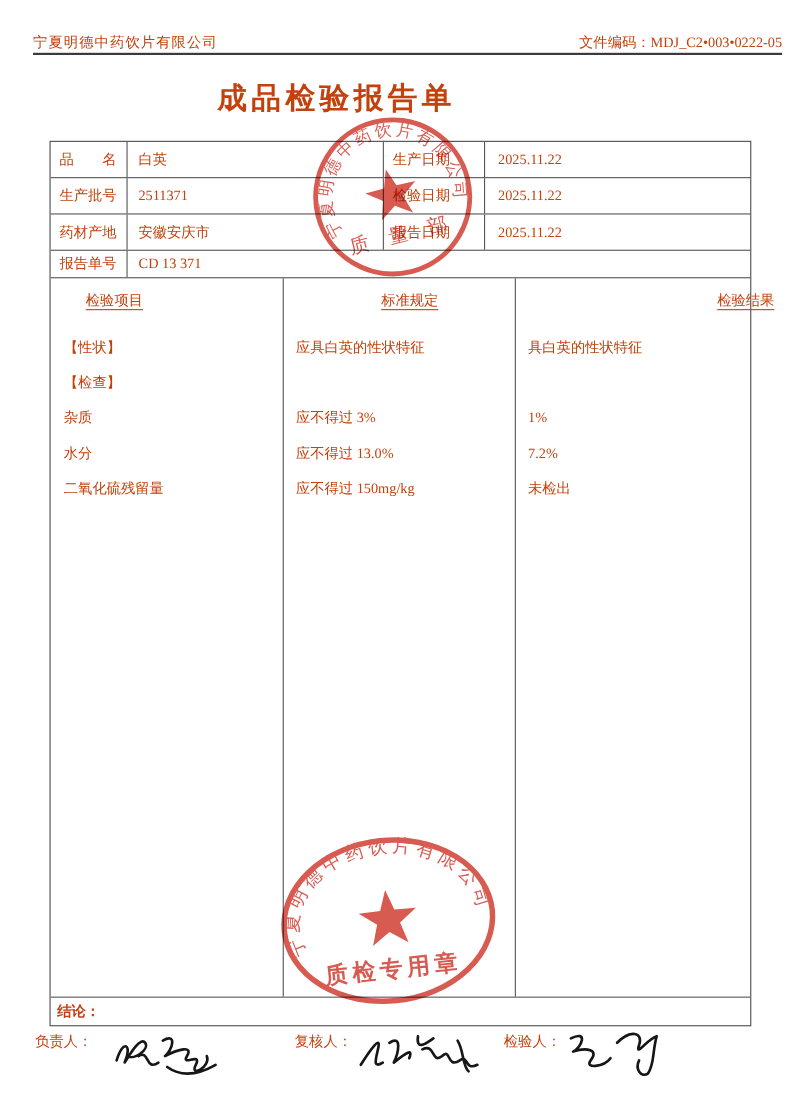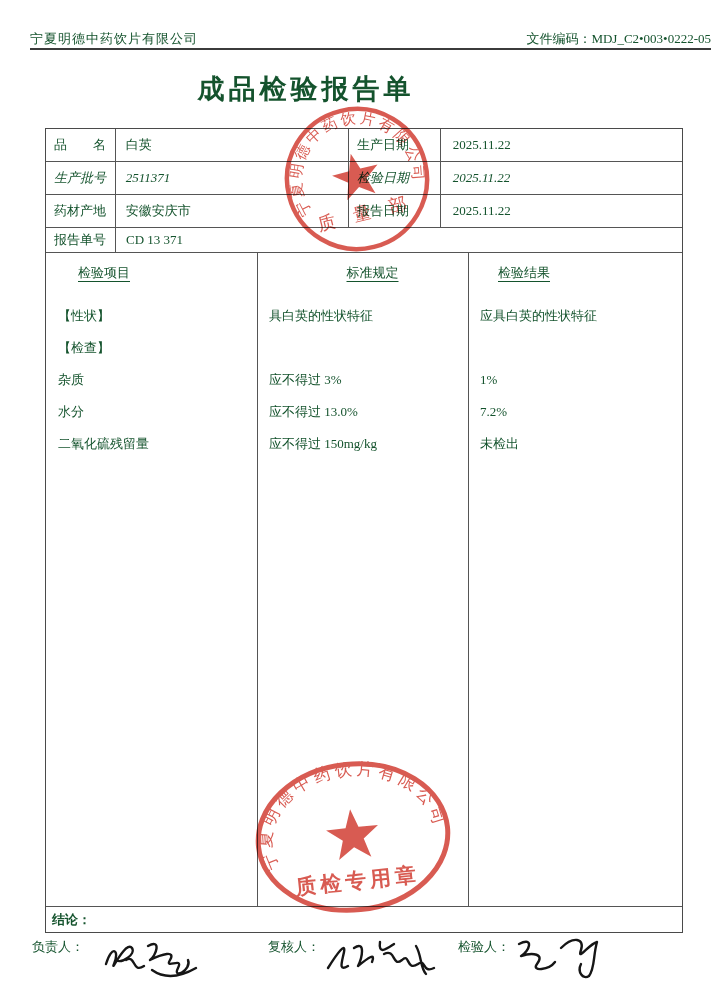--- a/index.html
+++ b/index.html
@@ -1,19 +1,19 @@
 <!DOCTYPE html>
 <html><head>
 <meta charset="utf-8">
 <style>
   * { margin:0; padding:0; box-sizing:border-box; }
   html,body { background:#ffffff; }
   .page {
     position:relative; width:728px; height:1000px; background:#ffffff;
-    font-family:"Liberation Serif","DejaVu Serif",serif; color:#14532d;
+    font-family:"Liberation Serif","DejaVu Serif",serif; color:#c2410c;
     overflow:hidden;
   }
   
   .hdr-left { position:absolute; left:30px; top:30px; font-size:13px; letter-spacing:1px; }
   .hdr-right { position:absolute; right:17px; top:30px; font-size:13px; }
   .hdr-rule { position:absolute; left:30px; top:48px; width:681px; height:2px; background:#3b3b3b; }
   
   .title { position:absolute; left:0; top:71px; width:612px; text-align:center;
            font-size:27px; font-weight:bold; letter-spacing:4px; }
   
@@ -58,21 +58,21 @@
   <div class="title">成品检验报告单</div>
 
   <div class="tbl">
 
     <div class="irow" style="top:0; height:33px;">
       <div class="c-label">品　　名</div>
       <div class="c-value">白英</div>
       <div class="c-label2">生产日期</div>
       <div class="c-value2">2025.11.22</div>
     </div>
-    <div class="irow" style="top:33px; height:33px;font-style:italic;">
+    <div class="irow" style="top:33px; height:33px;">
       <div class="c-label">生产批号</div>
       <div class="c-value">2511371</div>
       <div class="c-label2">检验日期</div>
       <div class="c-value2">2025.11.22</div>
     </div>
     <div class="irow" style="top:66px; height:33px;">
       <div class="c-label">药材产地</div>
       <div class="c-value">安徽安庆市</div>
       <div class="c-label2">报告日期</div>
       <div class="c-value2">2025.11.22</div>
@@ -85,29 +85,29 @@
     <div class="main">
       <div class="vline" style="left:211px;"></div>
       <div class="vline" style="left:422px;"></div>
 
       <div class="colhead" style="left:12px;">
         <span>检验项目</span>
       </div>
       <div class="colhead" style="left:211px; width:211px; text-align:center;font-family:Liberation Mono, monospace;">
         <span>标准规定</span>
       </div>
-      <div class="colhead" style="left:432px; width:214px; text-align:left;">
+      <div class="colhead" style="left:444px; width:214px; text-align:right;">
         <span>检验结果</span>
       </div>
 
       <div class="items">
         <div class="item-row">
           <div class="cell">【性状】</div>
+          <div class="cell">应具白英的性状特征</div>
           <div class="cell">具白英的性状特征</div>
-          <div class="cell">应具白英的性状特征</div>
         </div>
         <div class="item-row">
           <div class="cell">【检查】</div>
           <div class="cell"></div>
           <div class="cell"></div>
         </div>
         <div class="item-row">
           <div class="cell">杂质</div>
           <div class="cell">应不得过 3%</div>
           <div class="cell">1%</div>

